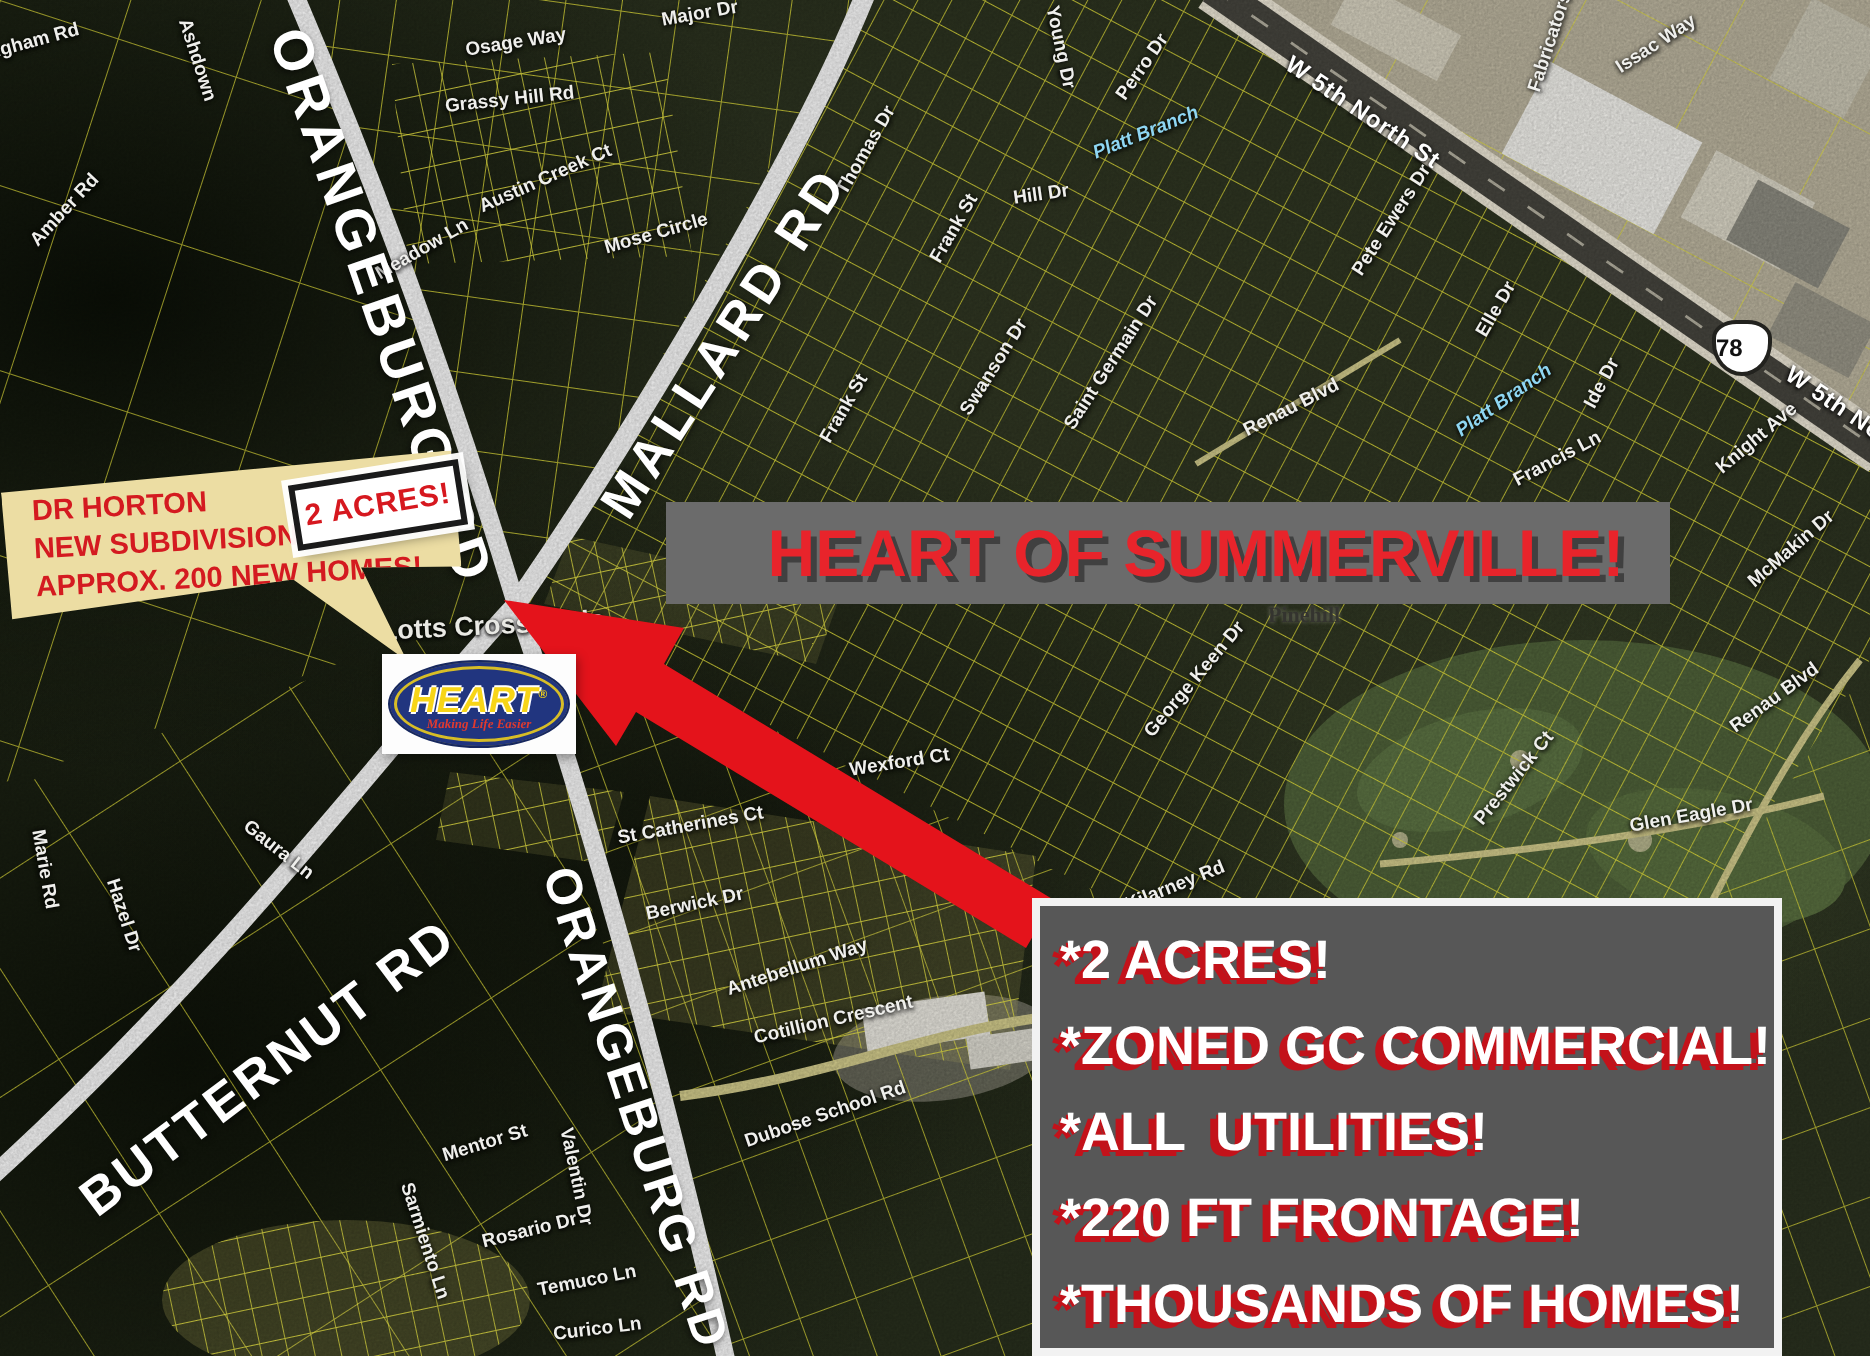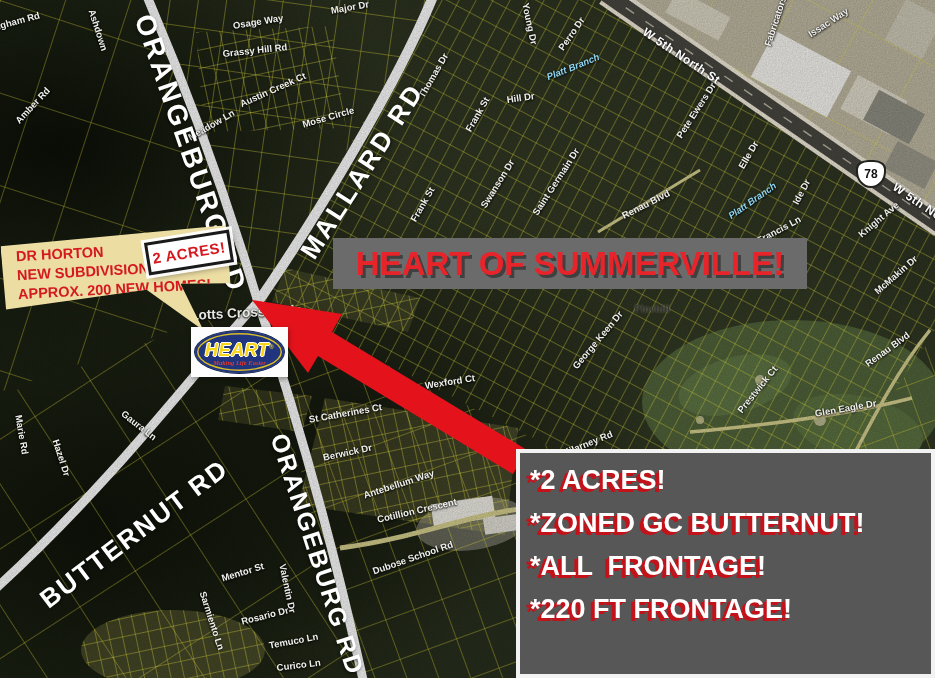--- a/index.html
+++ b/index.html
@@ -20,23 +20,23 @@
   .sl{position:absolute;font:700 9.5px "Liberation Sans",sans-serif;color:#efefec;
       text-shadow:0 1px 2px rgba(0,0,0,.9),0 0 2px rgba(0,0,0,.7);white-space:nowrap;transform-origin:0 0;}
   .sl.water{color:#8ed6f2;font-style:italic;font-weight:700;}
   .sl.hwy{font-size:12px;color:#fff;letter-spacing:.5px;}
   .sl.place{color:#34342f;font-size:11px;text-shadow:0 0 2px rgba(230,230,210,.4);}
   .sl.place2{font-size:13.5px;color:#e9e9e4;font-weight:700;}
   .rl{position:absolute;font-weight:800;font-family:"Liberation Sans",sans-serif;color:#fff;
       text-shadow:1px 1px 3px rgba(0,0,0,.55);white-space:nowrap;transform-origin:0 0;}
   #shield{position:absolute;left:856px;top:160px;width:26px;height:24px;background:#fff;
       border:2px solid #22221e;border-radius:45% 45% 55% 55% / 35% 35% 65% 65%;z-index:2;
-      display:flex;align-items:center;justify-content:center;font:800 12px "Liberation Sans",sans-serif;color:#111;}
-  #banner{position:absolute;left:333px;top:238px;width:474px;height:51px;background:#6b6b6b;z-index:4;
-      display:flex;align-items:center;justify-content:center;}
+      display:flex;align-items:center;justify-content:flex-start;font:800 12px "Liberation Sans",sans-serif;color:#111;}
+  #banner{position:absolute;left:333px;top:251px;width:474px;height:51px;background:#6b6b6b;z-index:4;
+      display:flex;align-items:center;justify-content:center;padding-left:28px;}
   #banner span{font-weight:800;font-size:33px;color:#e8242b;letter-spacing:0;white-space:nowrap;
       text-shadow:3px 3px 0 #404040;}
   #callout{position:absolute;left:0;top:237px;width:228px;height:104px;z-index:4;
       transform:rotate(-3deg);transform-origin:0 0;background:#ecdda3;
       clip-path:polygon(0 9%,99% 0,100% 56%,78% 54%,87% 100%,63% 58%,1% 70%);
       padding:0;box-sizing:border-box;}
   .callout-line{font-weight:800;font-size:14.5px;line-height:19px;color:#d41a20;margin-left:15px;white-space:nowrap;}
   .callout-line:first-child{margin-top:11px;}
   #tag{position:absolute;left:146px;top:236px;width:86px;height:33px;z-index:5;background:#fff;
       border:3px solid #1a1a1a;box-shadow:0 0 0 3px rgba(255,255,255,.95),2px 3px 6px rgba(0,0,0,.4);
@@ -45,21 +45,21 @@
   #logo-card{position:absolute;left:191px;top:327px;width:97px;height:50px;background:#fdfdfd;z-index:4;
       box-shadow:1px 2px 5px rgba(0,0,0,.35);display:flex;align-items:center;justify-content:center;}
   #logo-oval{width:91px;height:44px;border-radius:50%;background:#21357f;border:1.5px solid #17285f;
       box-shadow:inset 0 0 0 2px #21357f, inset 0 0 0 3.5px rgba(247,213,23,.85);
       display:flex;flex-direction:column;align-items:center;justify-content:center;box-sizing:border-box;}
   #logo-name{font-weight:800;font-style:italic;font-size:18px;line-height:18px;color:#f7d517;letter-spacing:.5px;
       text-shadow:-1px 0 0 #fff,1px 0 0 #fff,0 -1px 0 #fff,0 1px 0 #fff;}
   #logo-name sup{font-size:6px;color:#f7d517;text-shadow:none;}
   #logo-tagline{font-family:"Liberation Serif",serif;font-style:italic;font-weight:700;font-size:6.5px;
       color:#e03a2f;margin-top:0px;}
-  #bullets-box{position:absolute;left:516px;top:449px;width:419px;height:229px;z-index:6;background:#575757;
+  #bullets-box{position:absolute;left:516px;top:449px;width:375px;height:229px;z-index:6;background:#575757;
       border:4px solid #f2f2f2;box-sizing:border-box;padding:6px 0 0 10px;}
   .bullet{font-weight:800;font-size:27px;line-height:43px;color:#fff;white-space:pre;
       text-shadow:-4px 3px 0 #c3121a,-1px 1px 0 #c3121a;}
 </style>
 </head>
 <body>
 
 <div id="stage">
 
   <svg id="mapsvg" width="935" height="678" viewBox="0 0 935 678">
@@ -244,18 +244,19 @@
 
   <div id="logo-card">
     <div id="logo-oval">
       <div id="logo-name"><span>HEART</span><sup>®</sup></div>
       <div id="logo-tagline">Making Life Easier</div>
     </div>
   </div>
 
   <div id="bullets-box">
     <div class="bullet">*2 ACRES!</div>
-    <div class="bullet">*ZONED GC BUTTERNUT!</div>
-    <div class="bullet">*ALL  FRONTAGE!</div>
+    <div class="bullet">*ZONED GC COMMERCIAL!</div>
+    <div class="bullet">*ALL  UTILITIES!</div>
     <div class="bullet">*220 FT FRONTAGE!</div>
+    <div class="bullet">*THOUSANDS OF HOMES!</div>
   </div>
 
 </div>
 
 </body></html>

